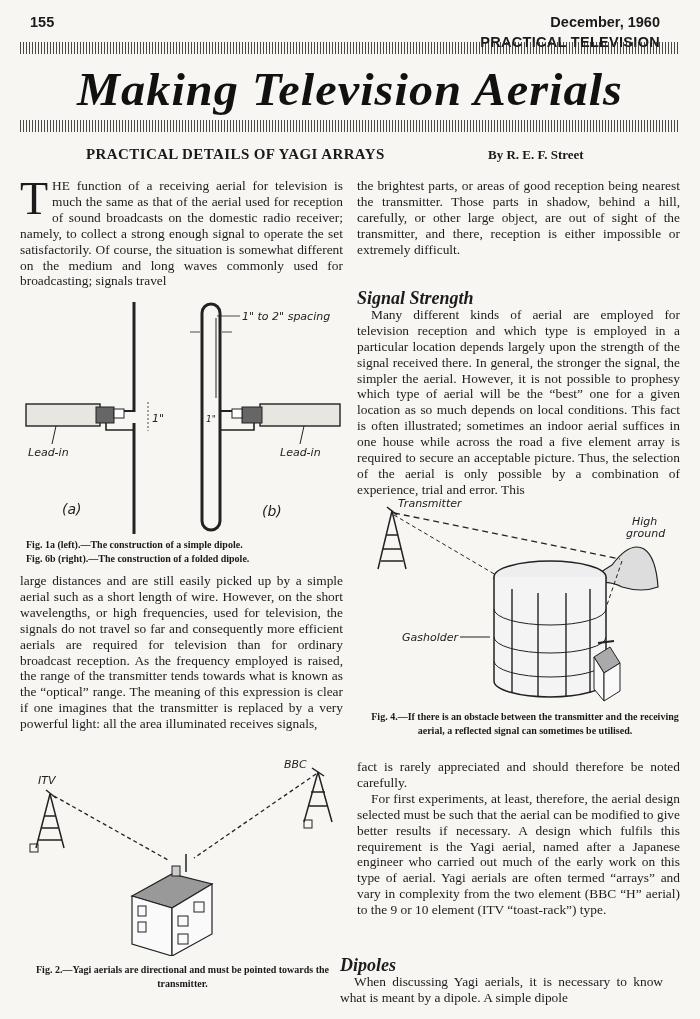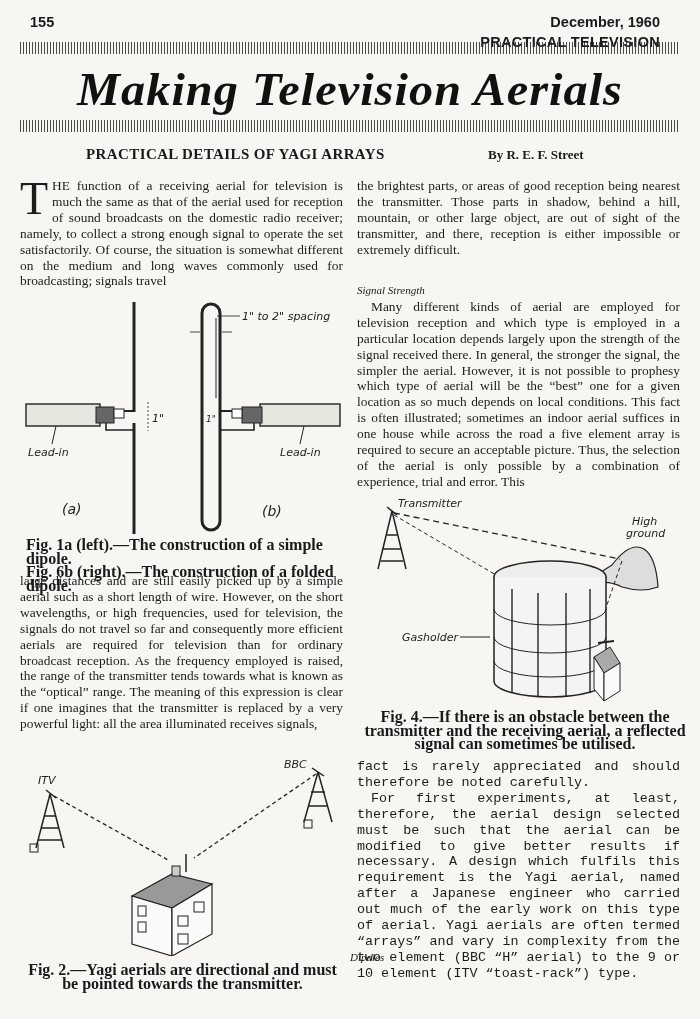--- a/index.html
+++ b/index.html
@@ -21,23 +21,23 @@
       letter-spacing: 1px; transform: scaleX(1.05); color: #111; line-height: 56px; }
 
     .subhead { position: absolute; top: 146px; left: 66px; font-size: 15px; font-weight: bold; letter-spacing: 0.4px; margin-left: 20px; }
     .byline { position: absolute; top: 147px; left: 488px; font-size: 13px; font-weight: bold; }
 
     .col { position: absolute; font-size: 13.4px; line-height: 15.9px; text-align: justify; color: #1c1c1c; }
     .col p { text-indent: 0; }
     .col p.indent { text-indent: 14px; }
     .col .drop { float: left; font-size: 46px; line-height: 38px; margin: 2px 4px 0 0; font-family: "Liberation Serif", serif; }
 
-    .sect-head { font-style: italic; font-weight: normal; font-size: 11px; margin-top: 4px; }
+    .sect-head { font-style: italic; font-weight: bold; font-size: 18px; margin-top: 12px; }
 
-    .caption { position: absolute; font-weight: bold; font-size: 16px; line-height: 13.5px; text-align: center; color: #1a1a1a; }
+    .caption { position: absolute; font-weight: bold; font-size: 10px; line-height: 13.5px; text-align: center; color: #1a1a1a; }
 
     .fig { position: absolute; }
     .fig svg { width: 100%; height: 100%; display: block; }
     .fig-label { font-family: "DejaVu Sans", sans-serif; font-style: italic; font-size: 11px; fill: #222; }
   </style>
 </head>
 <body>
 
 <div class="running-head">
   <span class="pg">155</span>
@@ -122,21 +122,21 @@
     <rect x="156" y="160" width="10" height="10" fill="none" stroke="#222"></rect>
     <rect x="172" y="146" width="10" height="10" fill="none" stroke="#222"></rect>
     <rect x="156" y="178" width="10" height="10" fill="none" stroke="#222"></rect>
     <rect x="150" y="110" width="8" height="10" fill="#ccc" stroke="#222"></rect>
     <line x1="164" y1="98" x2="164" y2="116" stroke="#222" stroke-width="1.5"></line>
   </svg>
 </div>
 <div class="caption" style="left:20px; top:963px; width:325px;font-family:Liberation Serif, serif;">Fig. 2.—Yagi aerials are directional and must be pointed towards the transmitter.</div>
 
 <div class="col" style="left:357px; top:178px; width:323px;">
-  <p>the brightest parts, or areas of good reception being nearest the transmitter.  Those parts in shadow, behind a hill, mountain, or other large object, are out of sight of the transmitter, and there, reception is either impossible or extremely difficult.</p>
+  <p>the brightest parts, or areas of good reception being nearest the transmitter.  Those parts in shadow, behind a hill, carefully, or other large object, are out of sight of the transmitter, and there, reception is either impossible or extremely difficult.</p>
 </div>
 
 <div class="col" style="left:357px; top:279px; width:323px;">
   <div class="sect-head">Signal Strength</div>
   <p class="indent">Many different kinds of aerial are employed for television reception and which type is employed in a particular location depends largely upon the strength of the signal received there. In general, the stronger the signal, the simpler the aerial.  However, it is not possible to prophesy which type of aerial will be the “best” one for a given location as so much depends on local conditions.  This fact is often illustrated; sometimes an indoor aerial suffices in one house while across the road a five element array is required to secure an acceptable picture.  Thus, the selection of the aerial is only possible by a combination of experience, trial and error.  This</p>
 </div>
 
 <div class="fig" style="left:372px; top:497px; width:330px; height:210px;">
   <svg viewBox="0 0 330 210">
 
@@ -165,20 +165,21 @@
     <line x1="88" y1="140" x2="118" y2="140" stroke="#222" stroke-width="1"></line>
 
     <polygon points="222,160 238,150 248,166 232,176" fill="#aaa" stroke="#222"></polygon>
     <polygon points="222,160 232,176 232,204 222,192" fill="#fafafa" stroke="#222"></polygon>
     <polygon points="232,176 248,166 248,194 232,204" fill="#fafafa" stroke="#222"></polygon>
     <line x1="226" y1="146" x2="242" y2="144" stroke="#222" stroke-width="2"></line>
   </svg>
 </div>
 <div class="caption" style="left:360px; top:710px; width:330px;">Fig. 4.—If there is an obstacle between the transmitter and the receiving aerial, a reflected signal can sometimes be utilised.</div>
 
-<div class="col" style="left:357px; top:759px; width:323px;font-family:Liberation Mono, monospace;">
+<div class="col" style="left:357px; top:759px; width:323px;">
   <p>fact is rarely appreciated and should therefore be noted carefully.</p>
   <p class="indent">For first experiments, at least, therefore, the aerial design selected must be such that the aerial can be modified to give better results if necessary. A design which fulfils this requirement is the Yagi aerial, named after a Japanese engineer who carried out much of the early work on this type of aerial.  Yagi aerials are often termed “arrays” and vary in complexity from the two element (BBC “H” aerial) to the 9 or 10 element (ITV “toast-rack”) type.</p>
 </div>
 
-<div class="col" style="left:350px; top:946px; width:323px;">
+<div class="col" style="left:340px; top:946px; width:323px;">
   <div class="sect-head">Dipoles</div>
+  <p class="indent">When discussing Yagi aerials, it is necessary to know what is meant by a dipole.  A simple dipole</p>
 </div>
 
 </body></html>

